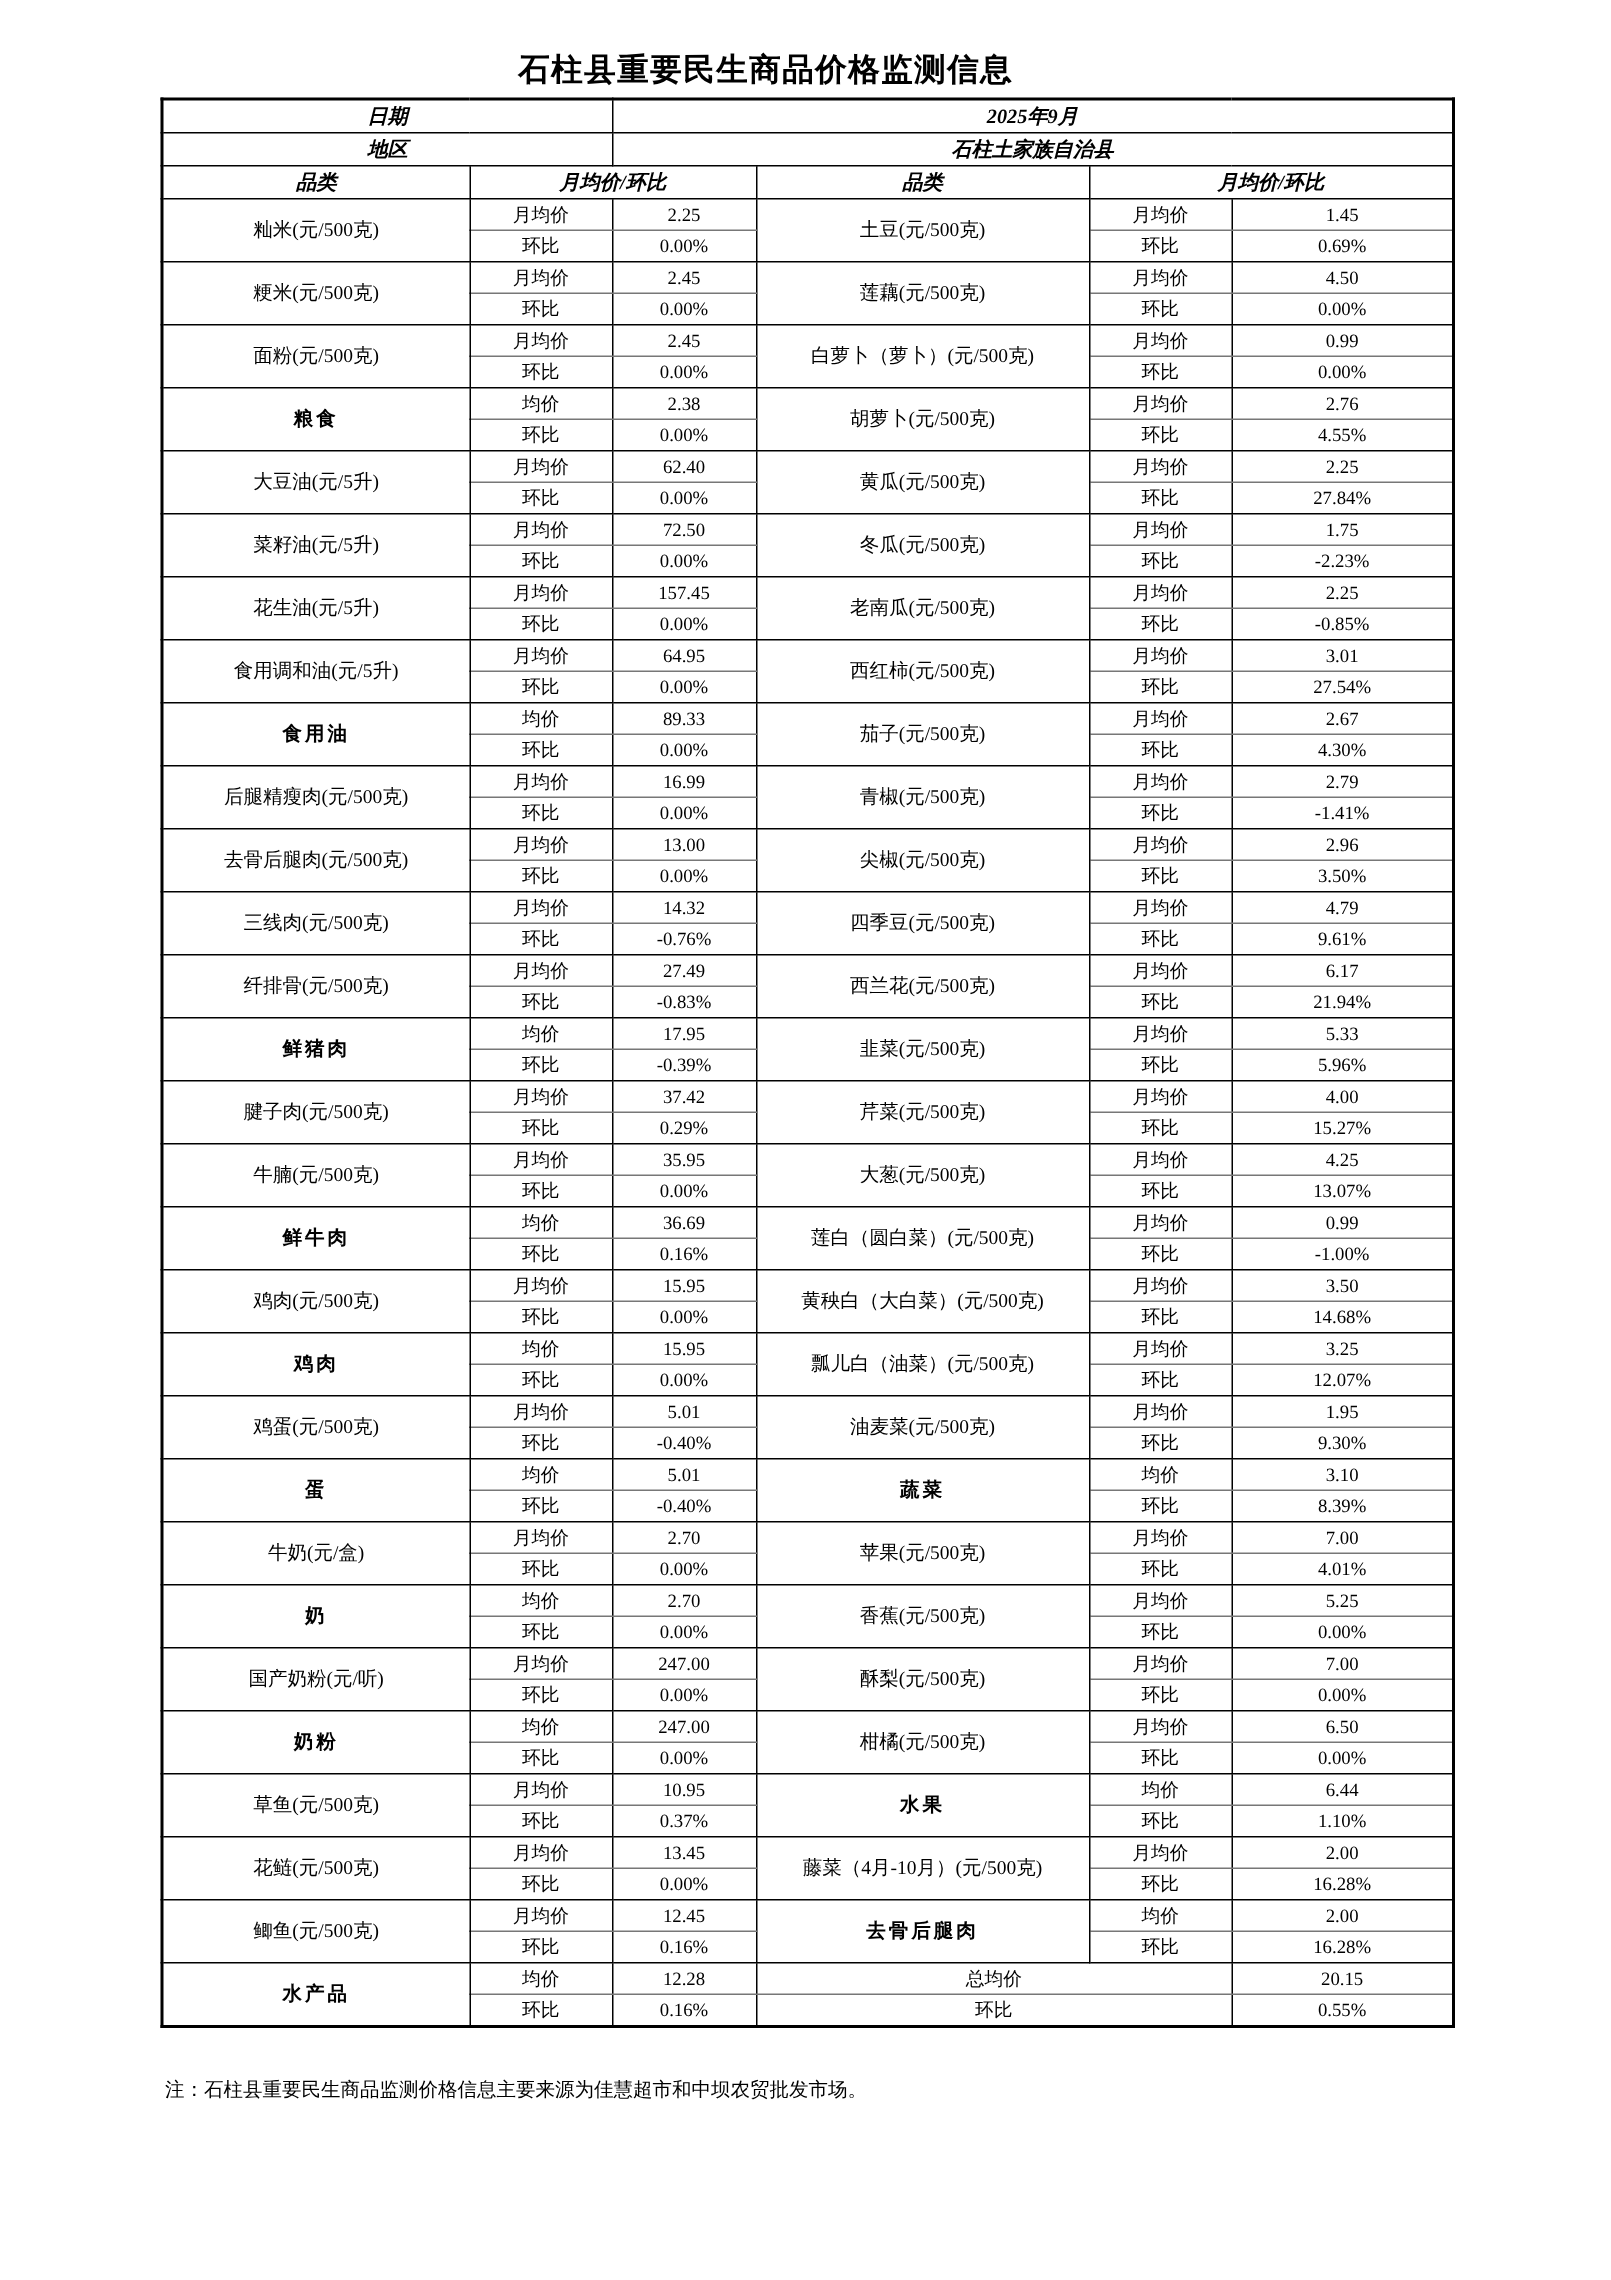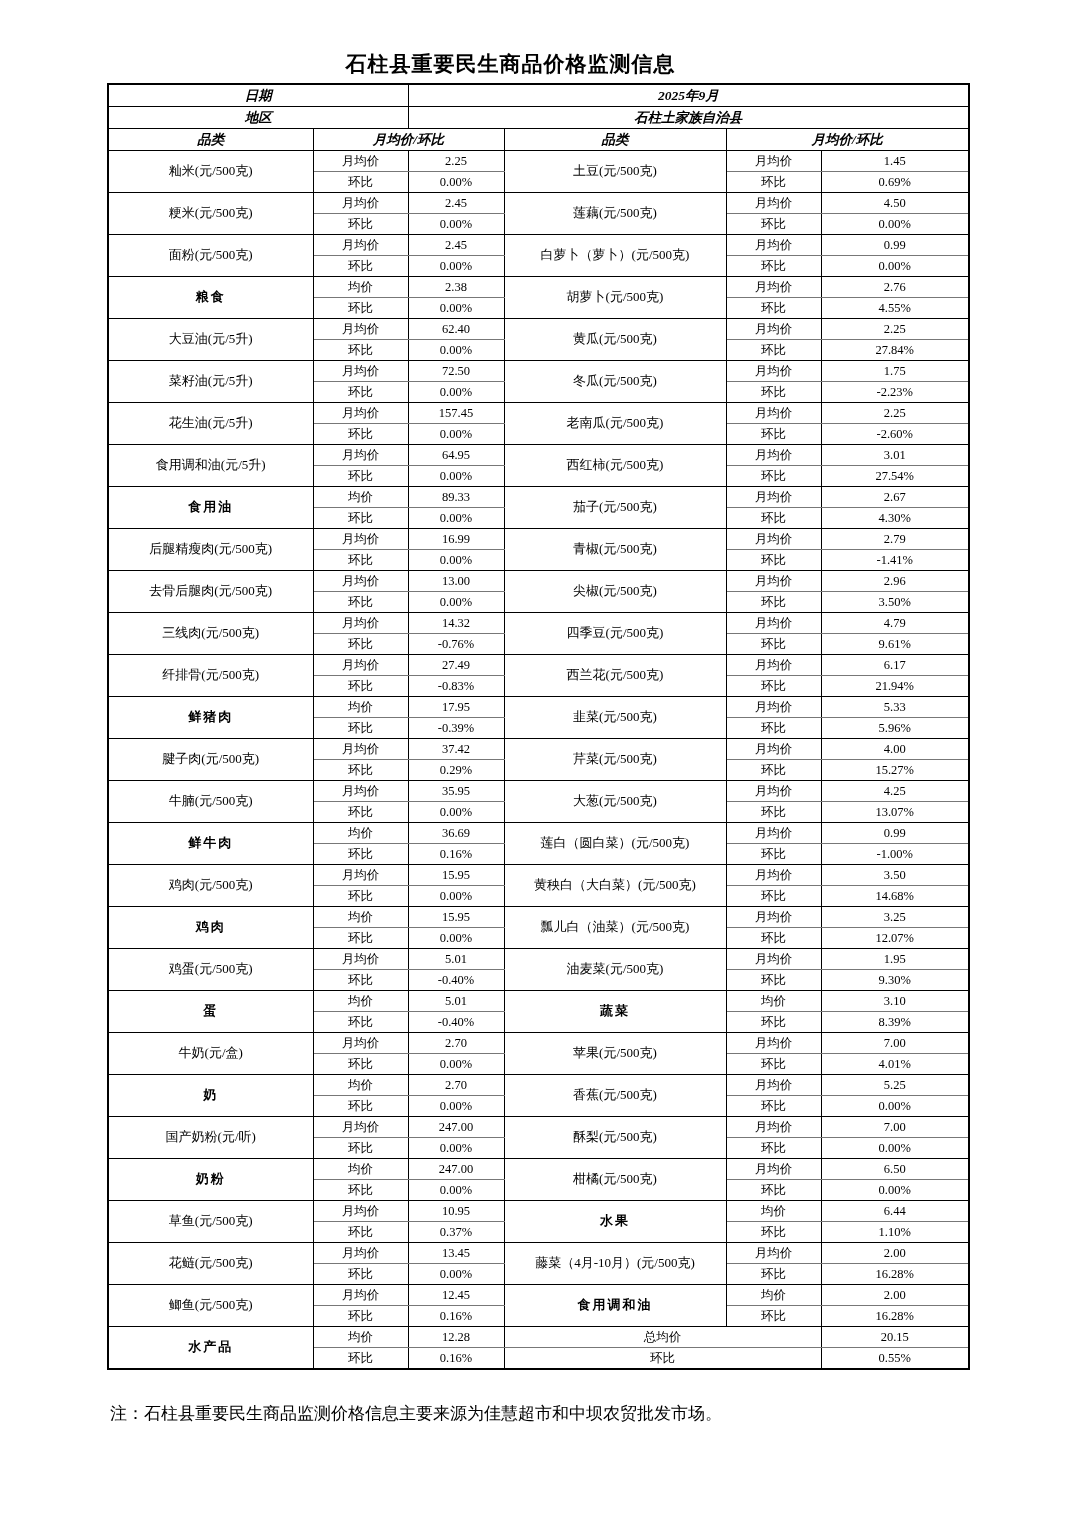--- a/index.html
+++ b/index.html
@@ -12,21 +12,21 @@
     color: #000;
   }
   .page {
     position: relative;
     width: 1074px;
     height: 1520px;
     overflow: hidden;
   }
   h1.title {
     margin: 0;
-    padding-top: 50px;
+    padding-top: 32px;
     margin-left: 80px;
     width: 861px;
     text-align: center;
     font-size: 21px;
     font-weight: bold;
     letter-spacing: 1px;
     height: 26px;
   }
   table.grid {
     border-collapse: collapse;
@@ -57,21 +57,21 @@
     font-weight: bold;
     letter-spacing: 2px;
     font-size: 13px;
   }
   table.grid td.thin-b { border-bottom: 1px solid #777; }
   table.grid td.thin-t { border-top: 1px solid #777; }
   p.note {
     margin: 0;
     margin-left: 110px;
     margin-top: 32px;
-    font-size: 17px;
+    font-size: 13px;
   }
 </style>
 </head>
 <body>
 
 <div class="page">
 
   <h1 class="title">石柱县重要民生商品价格监测信息</h1>
 
   <table class="grid">
@@ -188,21 +188,21 @@
           <td class="lab thin-b">月均价</td>
           <td class="val thin-b">157.45</td>
           <td class="name" rowspan="2">老南瓜(元/500克)</td>
           <td class="lab thin-b">月均价</td>
           <td class="val thin-b">2.25</td>
         </tr>
         <tr>
           <td class="lab thin-t">环比</td>
           <td class="val thin-t">0.00%</td>
           <td class="lab thin-t">环比</td>
-          <td class="val thin-t">-2.60%</td>
+          <td class="val thin-t">-0.85%</td>
         </tr>
         <tr>
           <td class="name" rowspan="2">食用调和油(元/5升)</td>
           <td class="lab thin-b">月均价</td>
           <td class="val thin-b">64.95</td>
           <td class="name" rowspan="2">西红柿(元/500克)</td>
           <td class="lab thin-b">月均价</td>
           <td class="val thin-b">3.01</td>
         </tr>
         <tr>
@@ -474,21 +474,21 @@
         <tr>
           <td class="lab thin-t">环比</td>
           <td class="val thin-t">0.00%</td>
           <td class="lab thin-t">环比</td>
           <td class="val thin-t">16.28%</td>
         </tr>
         <tr>
           <td class="name" rowspan="2">鲫鱼(元/500克)</td>
           <td class="lab thin-b">月均价</td>
           <td class="val thin-b">12.45</td>
-          <td class="name cat" rowspan="2">食用调和油</td>
+          <td class="name cat" rowspan="2">去骨后腿肉</td>
           <td class="lab thin-b">均价</td>
           <td class="val thin-b">2.00</td>
         </tr>
         <tr>
           <td class="lab thin-t">环比</td>
           <td class="val thin-t">0.16%</td>
           <td class="lab thin-t">环比</td>
           <td class="val thin-t">16.28%</td>
         </tr>
         <tr>

